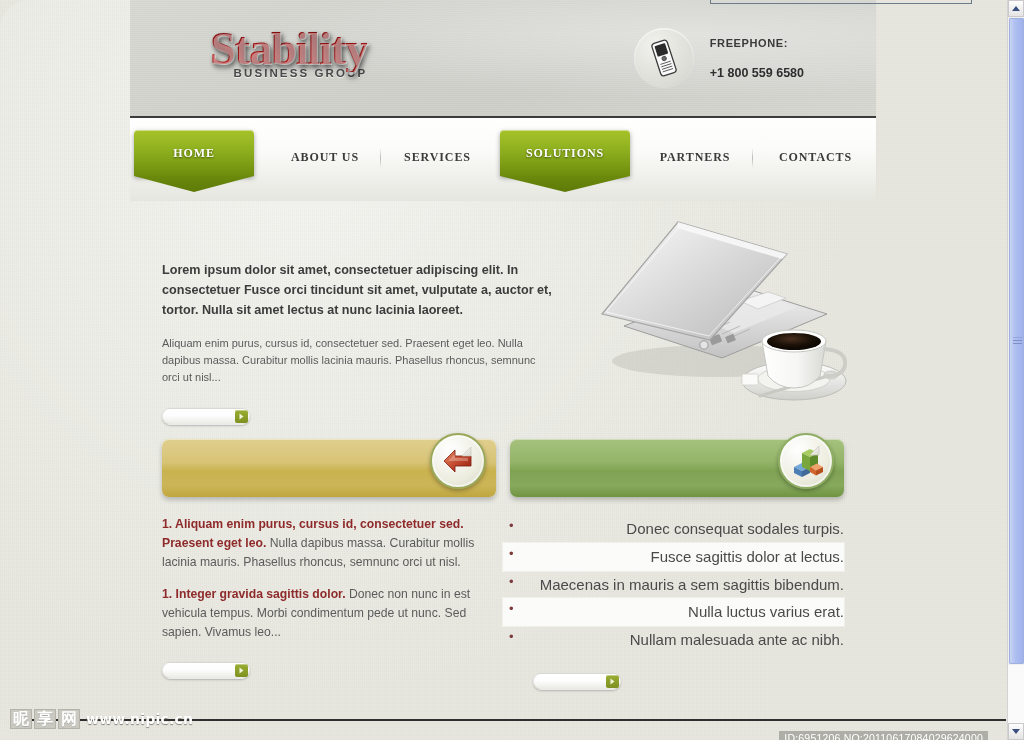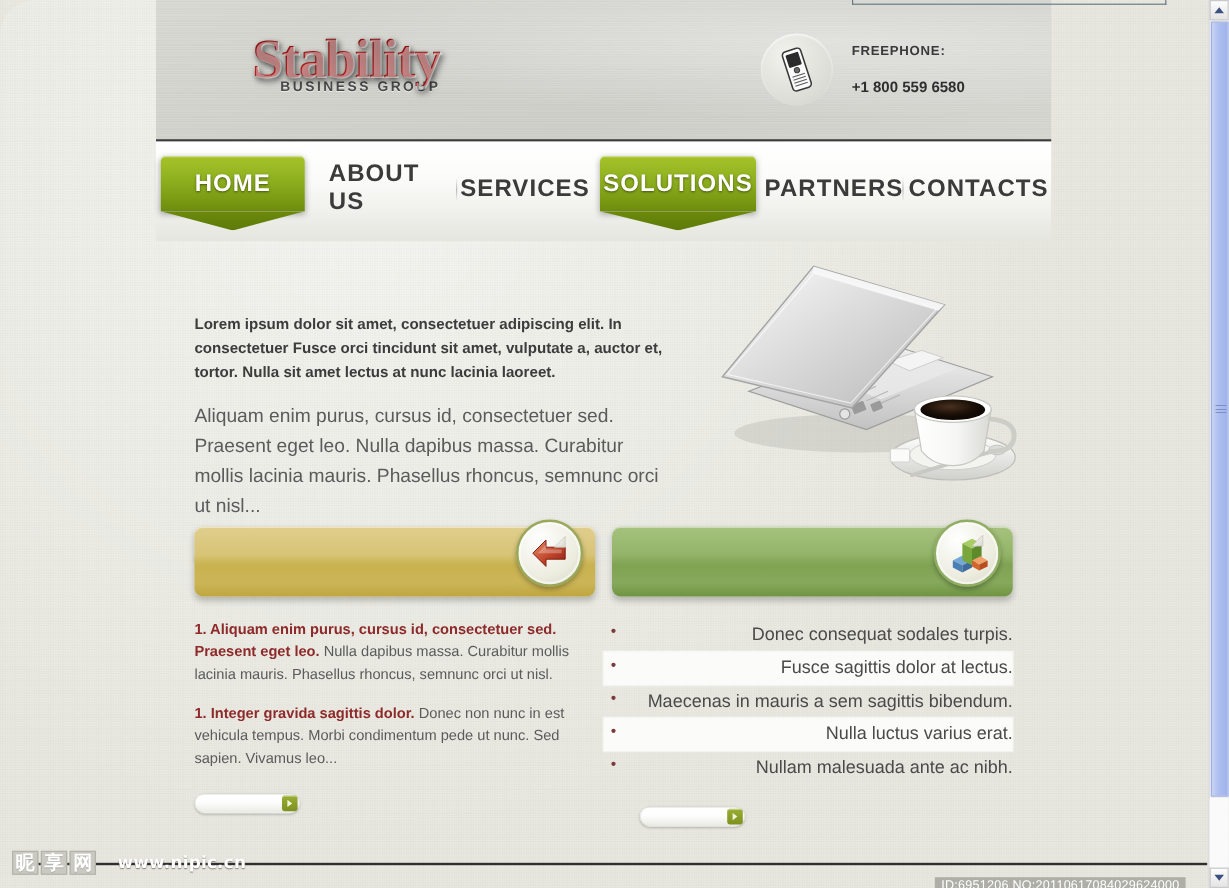--- a/index.html
+++ b/index.html
@@ -121,26 +121,27 @@
     height: 83px;
     background: linear-gradient(180deg, #ffffff 0%, #fbfbf9 38%, #eeeeea 75%, #e6e6df 100%);
   }
   #nav-inner { position: relative; height: 100%; }
 
   .nav-item {
     position: absolute;
     top: 0;
     height: 54px;
     display: flex; align-items: center; justify-content: center;
-    font-size: 20px;
+    font-size: 12px;
     font-weight: bold;
     letter-spacing: .9px;
     color: #3b3b3b;
     cursor: pointer;
     padding: 0 4px;
+    font-family: Liberation Serif, serif;
   }
   .nav-item.plain { top: 28px; height: 22px; }
   .nav-item.active {
     color: #ffffff;
     text-shadow: 0 1px 2px rgba(0,0,0,.5);
     top: 12px;
     height: 46px;
     background: linear-gradient(180deg, #a6c22a 0%, #93b421 35%, #7fa016 70%, #6d8c0d 100%);
     border-radius: 4px 4px 0 0;
     box-shadow: 0 2px 5px rgba(0,0,0,.35), inset 0 1px 0 rgba(255,255,255,.45);
@@ -168,21 +169,21 @@
 
   #hero { position: relative; height: 240px; }
   #hero-text {
     position: absolute; left: 32px; top: 60px; width: 392px;
   }
   #hero-text .lead {
     font-size: 12.6px; font-weight: bold; color: #3c3c3c;
     line-height: 1.58; margin: 0 0 14px 0;
   }
   #hero-text .body {
-    font-size: 16px; color: #5b5b5b; line-height: 1.57; margin: 0;
+    font-size: 11px; color: #5b5b5b; line-height: 1.57; margin: 0;
   }
 
   #hero-image {
     position: absolute; right: -6px; top: 5px;
     width: 300px; height: 215px;
   }
 
   
   .readmore {
     display: inline-flex;
@@ -305,21 +306,20 @@
     padding: 0 2px;
     line-height: 18px;
     text-shadow: 0 1px 0 rgba(0,0,0,.15);
   }
   #wm-logo .url {
     font-family: "DejaVu Sans", sans-serif;
     font-size: 14px; font-weight: bold;
     color: #ffffff;
     text-shadow: 0 1px 1px rgba(120,120,110,.9);
     letter-spacing: .2px;
-    margin-left: 12px;
   }
   #wm-id {
     position: absolute;
     right: 18px; top: 5px;
     font-size: 10.5px;
     color: #ffffff;
     background: rgba(130,130,124,.55);
     padding: 1px 5px;
     letter-spacing: .2px;
     font-family: "Liberation Sans", sans-serif;

